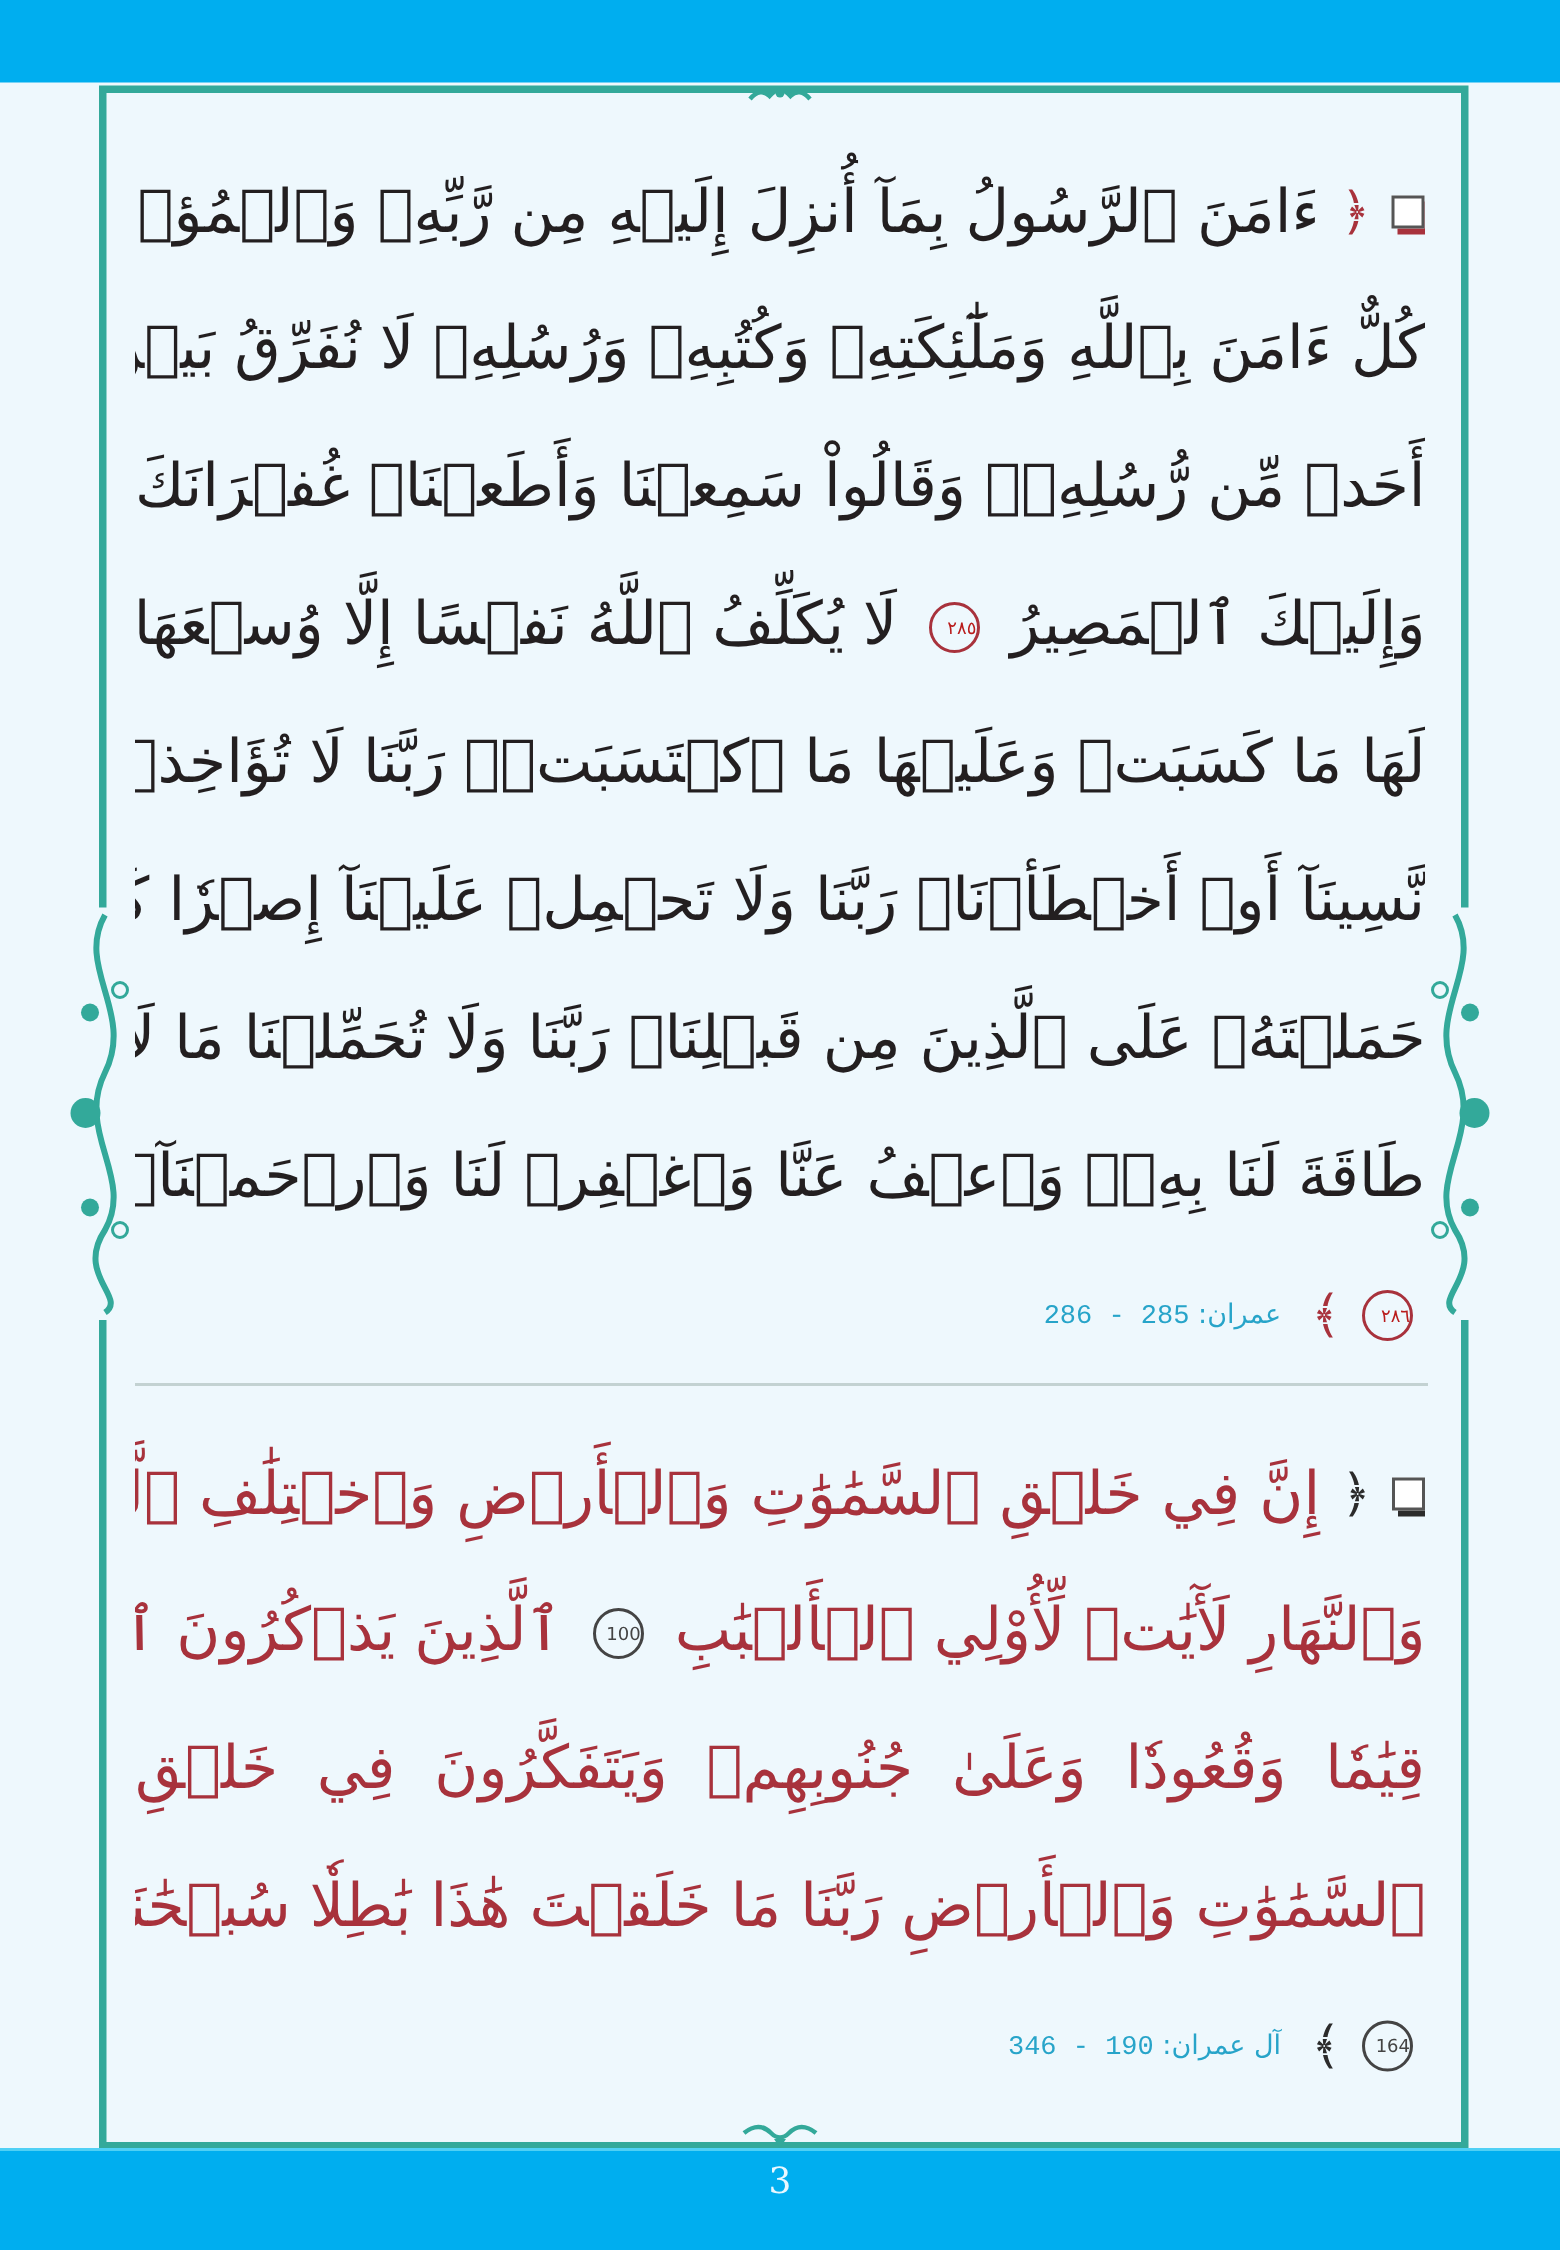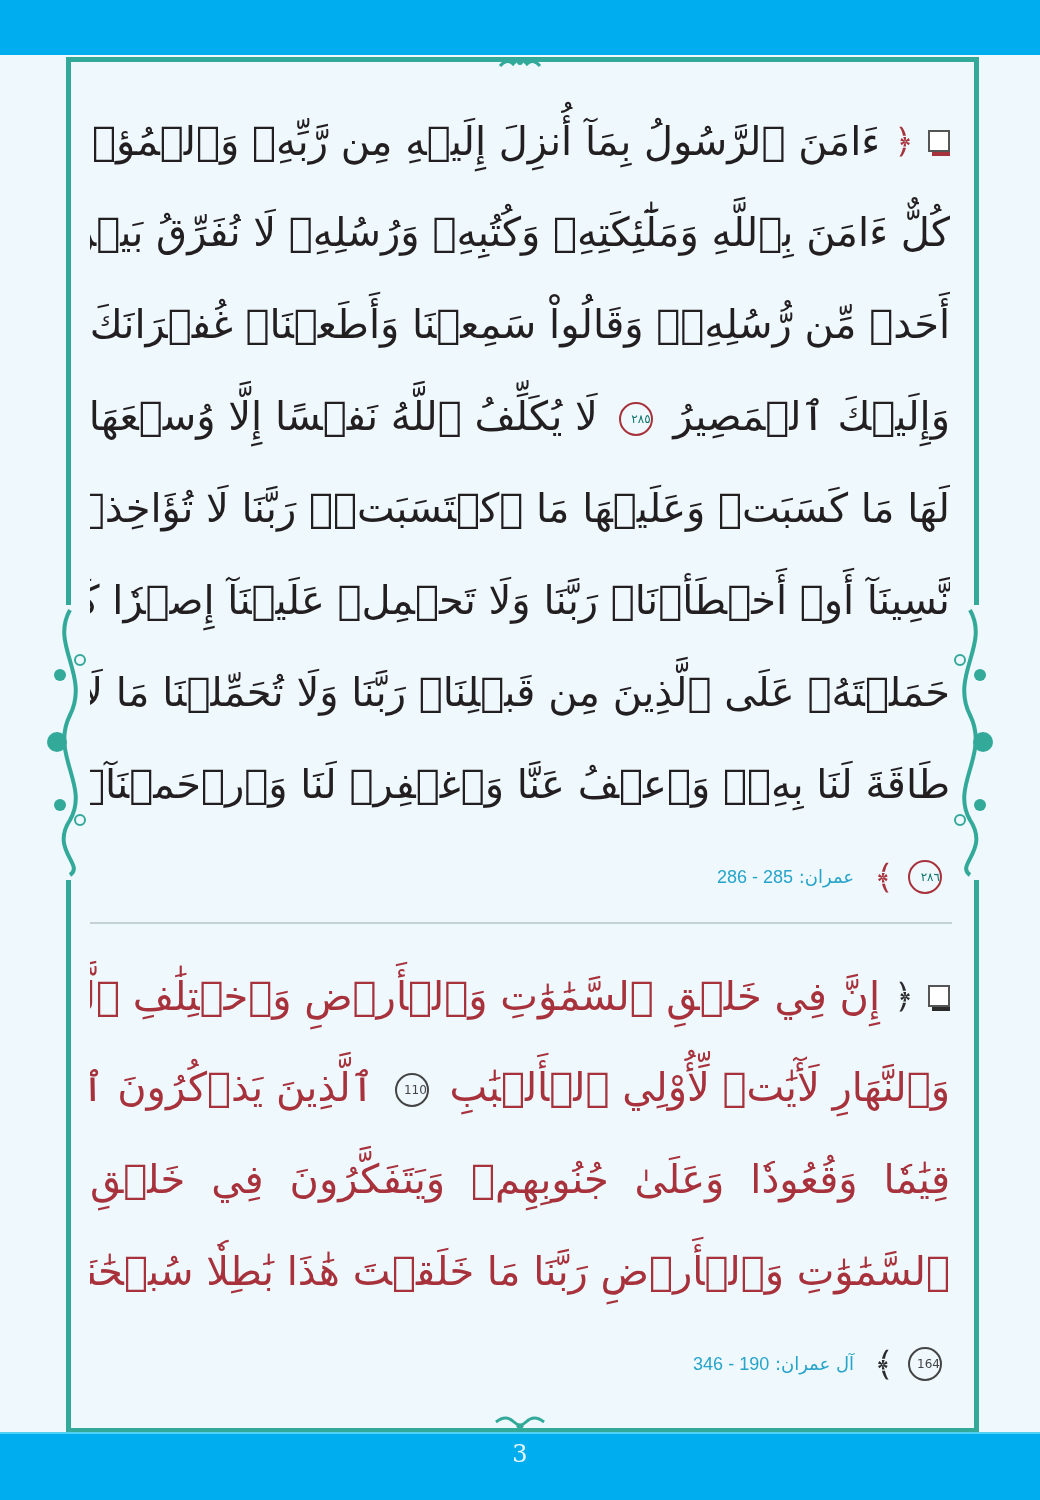--- a/index.html
+++ b/index.html
@@ -14,24 +14,24 @@
   .side-left{left:45px;}
   .side-right{left:945px;}
   .verses{position:absolute;left:90px;top:95px;width:860px;direction:rtl;}
   .line{font-family:"DejaVu Sans",sans-serif;font-size:40px;line-height:90px;height:92px;text-align:justify;text-align-last:justify;color:#231f20;white-space:nowrap;overflow:hidden;}
   .red .line{color:#a8323c;}
   .verse-start{display:flex;align-items:center;gap:14px;}
   .marker{width:18px;height:18px;border:2px solid #555;background:#fff;box-shadow:4px 4px 0 #a8323c;display:inline-block;flex:none;}
   .marker.dark{box-shadow:4px 4px 0 #2b2b2b;}
   .bracket{font-size:34px;color:#a8323c;flex:none;}
   .bracket.dark{color:#2b2b2b;}
-  .ayah-num{display:inline-block;width:30px;height:30px;border:2px solid #a8323c;border-radius:50%;font-size:12px;line-height:30px;text-align:center;color:#0f766e;vertical-align:middle;margin:0 8px;}
+  .ayah-num{display:inline-block;width:30px;height:30px;border:2px solid #a8323c;border-radius:50%;font-size:12px;line-height:30px;text-align:center;color:#b91c1c;vertical-align:middle;margin:0 8px;}
   .ayah-num.dark{border-color:#444;color:#444;}
   .ref{font-size:18px;color:#27a4c9;margin-right:14px;}
-  .ref-num{font-family:Liberation Sans, sans-serif;margin-left:16px;}
+  .ref-num{font-family:Liberation Mono, monospace;margin-left:16px;}
   .divider{position:absolute;left:90px;top:922px;width:862px;height:2px;background:#c3d2d2;}
   .section2{position:absolute;left:90px;top:950px;width:860px;direction:rtl;}
   .ref-line{display:flex;align-items:center;justify-content:flex-start;gap:6px;}
 </style>
 </head>
 <body>
 
 <div class="band-top"></div>
 
 <div class="frame"></div>
@@ -86,21 +86,21 @@
 <div class="divider"></div>
 
 <div class="section2 red">
   <div class="line verse-start">
     <span class="marker dark"></span>
     <span class="bracket dark">﴿</span>
     <span style="flex:1;text-align:justify;text-align-last:justify;">إِنَّ فِي خَلۡقِ ٱلسَّمَٰوَٰتِ وَٱلۡأَرۡضِ وَٱخۡتِلَٰفِ ٱلَّيۡلِ</span>
   </div>
   <div class="line">
     <span>وَٱلنَّهَارِ لَأٓيَٰتٖ لِّأُوْلِي ٱلۡأَلۡبَٰبِ</span>
-    <span class="ayah-num dark">110</span>
+    <span class="ayah-num dark">100</span>
     <span>ٱلَّذِينَ يَذۡكُرُونَ ٱللَّهَ</span>
   </div>
   <div class="line">قِيَٰمٗا وَقُعُودٗا وَعَلَىٰ جُنُوبِهِمۡ وَيَتَفَكَّرُونَ فِي خَلۡقِ</div>
   <div class="line">ٱلسَّمَٰوَٰتِ وَٱلۡأَرۡضِ رَبَّنَا مَا خَلَقۡتَ هَٰذَا بَٰطِلٗا سُبۡحَٰنَكَ</div>
   <div class="line ref-line" style="text-align-last:right;">
     <span class="ayah-num dark">164</span>
     <span class="bracket dark">﴾</span>
     <span class="ref"><span>آل عمران:</span> <span class="ref-num">190 - 346</span></span>
   </div>
 </div>

